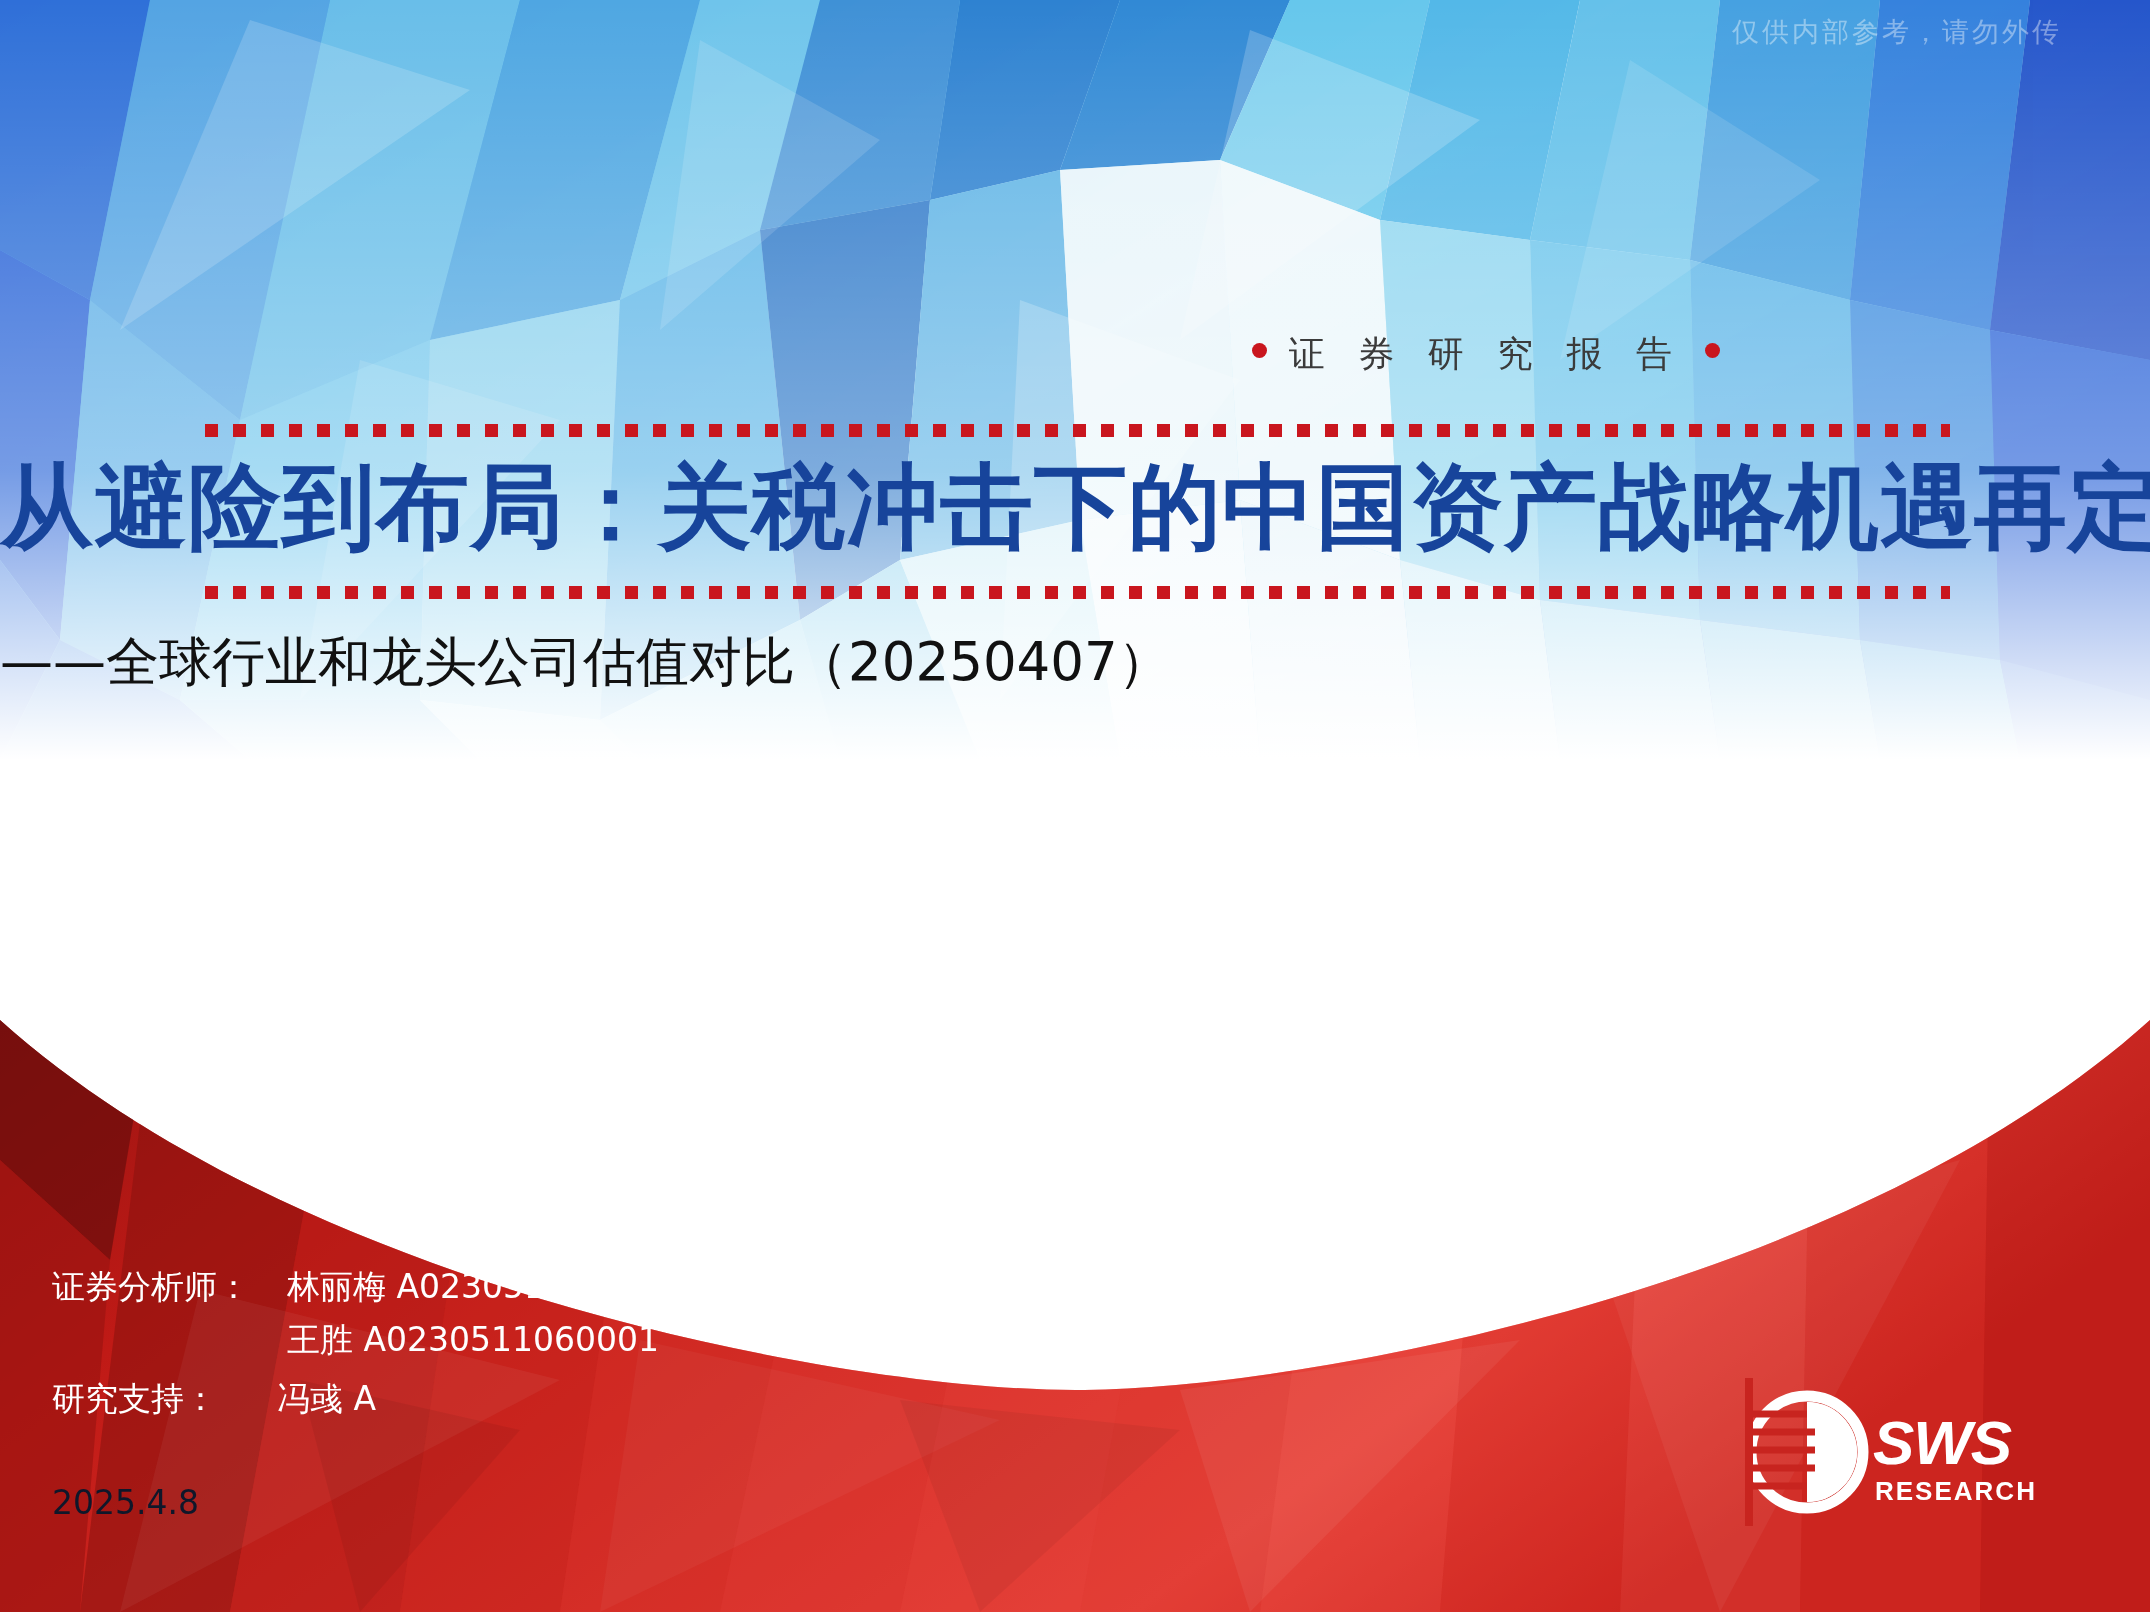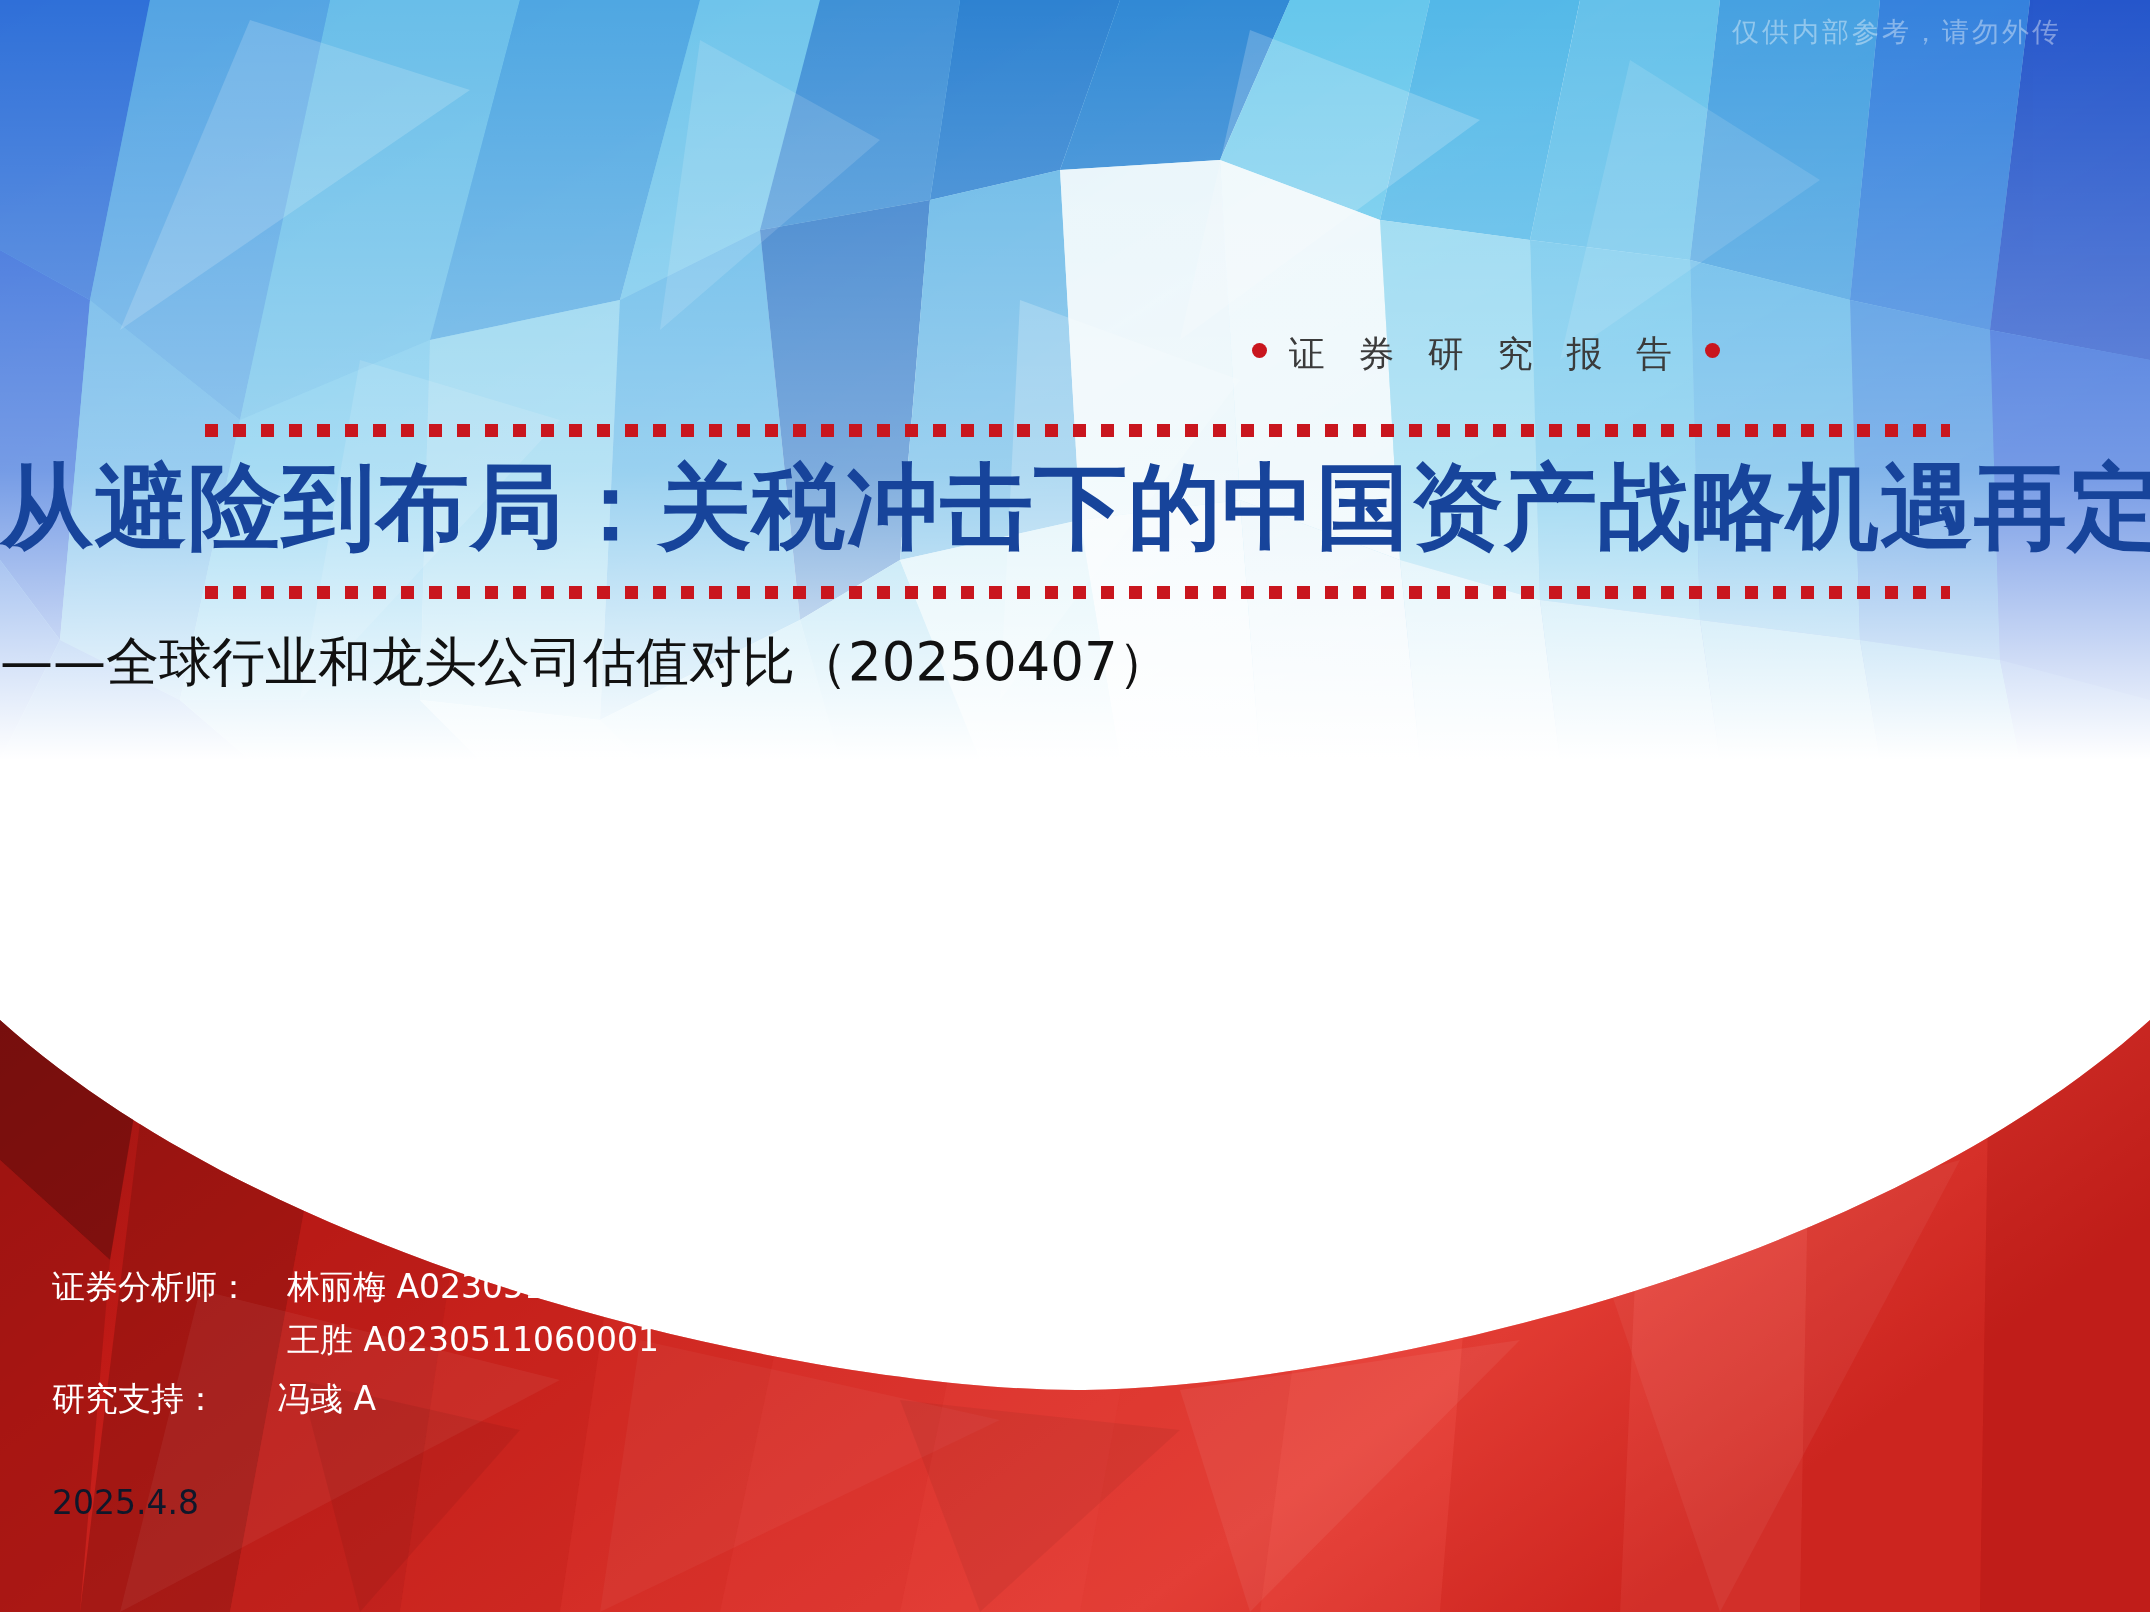--- a/index.html
+++ b/index.html
@@ -268,14 +268,34 @@
   </div>
 
   <div id="analysts">
     <span class="a-row"><span class="a-label">证券分析师：</span><span>林丽梅 A0230513090001 郝丹阳 A0230523120002 刘雅婧 A0230521080001</span></span>
     <span class="a-row"><span class="a-indent"></span><span>王胜 A0230511060001</span></span>
     <span class="a-row"><span class="a-label-2">研究支持：</span><span>冯彧 A</span></span>
   </div>
 
   <div id="date-line">2025.4.8</div>
 
+  <div id="logo">
+    <svg viewBox="0 0 340 148">
+      <g>
+        <circle cx="62" cy="74" r="56" fill="none" stroke="#ffffff" stroke-width="11"></circle>
+        <path d="M62 24 L62 124 A50 50 0 0 0 62 24 Z" fill="#ffffff"></path>
+        <path d="M62 24 A50 50 0 0 1 62 124 L62 24 Z" fill="#ffffff"></path>
+        <g stroke="#c8241f" stroke-width="7">
+          <line x1="2" y1="36" x2="70" y2="36"></line>
+          <line x1="2" y1="54" x2="70" y2="54"></line>
+          <line x1="2" y1="72" x2="70" y2="72"></line>
+          <line x1="2" y1="90" x2="70" y2="90"></line>
+          <line x1="2" y1="108" x2="70" y2="108"></line>
+        </g>
+        <rect x="0" y="0" width="8" height="148" fill="#c8241f"></rect>
+        <path d="M62 30 A44 44 0 0 1 62 118 L62 104 A30 30 0 0 0 62 44 Z" fill="#ffffff"></path>
+      </g>
+      <text x="128" y="86" font-family="Liberation Sans, sans-serif" font-size="62" font-weight="bold" font-style="italic" fill="#ffffff" letter-spacing="-1">SWS</text>
+      <text x="130" y="122" font-family="Liberation Sans, sans-serif" font-size="26" font-weight="bold" fill="#ffffff" letter-spacing="2">RESEARCH</text>
+    </svg>
+  </div>
 
 </div>
 
 </body></html>

